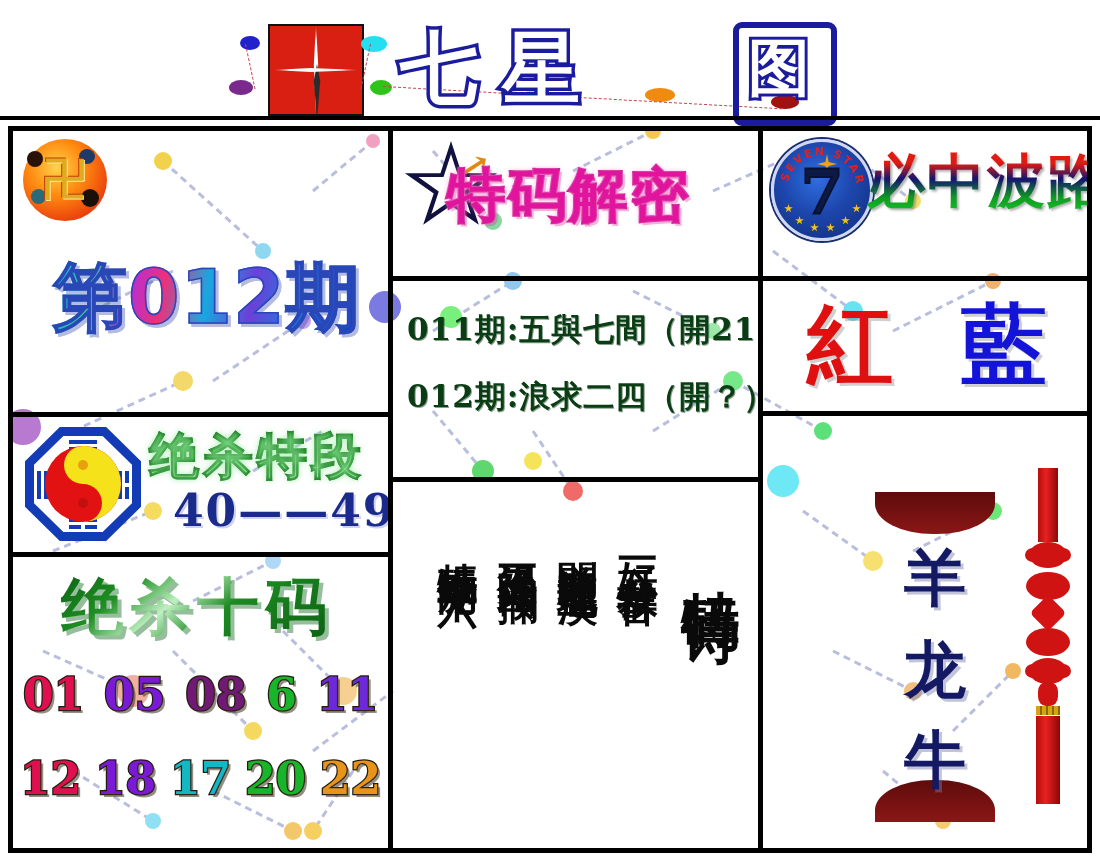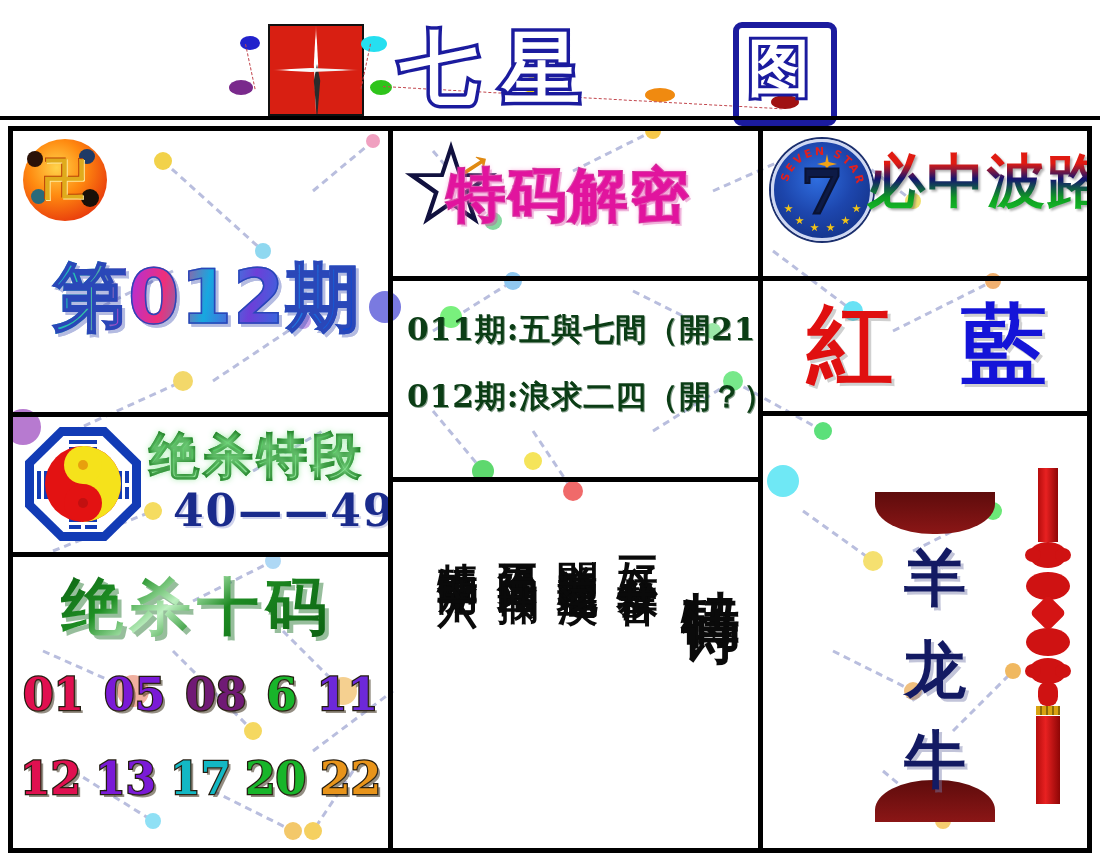--- a/index.html
+++ b/index.html
@@ -334,21 +334,21 @@
     <div class="numrow" style="top:116px;">
       <span class="num" style="color:#e01050;">01</span>
       <span class="num" style="color:#7a1ad6;">05</span>
       <span class="num" style="color:#701a75;">08</span>
       <span class="num" style="color:#18b52a;">6</span>
       <span class="num" style="color:#6d28d9;">11</span>
     </div>
 
     <div class="numrow" style="top:200px;">
       <span class="num" style="color:#e01050;">12</span>
-      <span class="num" style="color:#7a1ad6;">13</span>
+      <span class="num" style="color:#7a1ad6;">18</span>
       <span class="num" style="color:#13b8c4;">17</span>
       <span class="num" style="color:#18b52a;">20</span>
       <span class="num" style="color:#e8941a;">22</span>
     </div>
   </div>
 
   <div class="cell c2a">
     <div class="star-badge">
       <div class="bigstar"></div>
         <div class="instar"></div>

